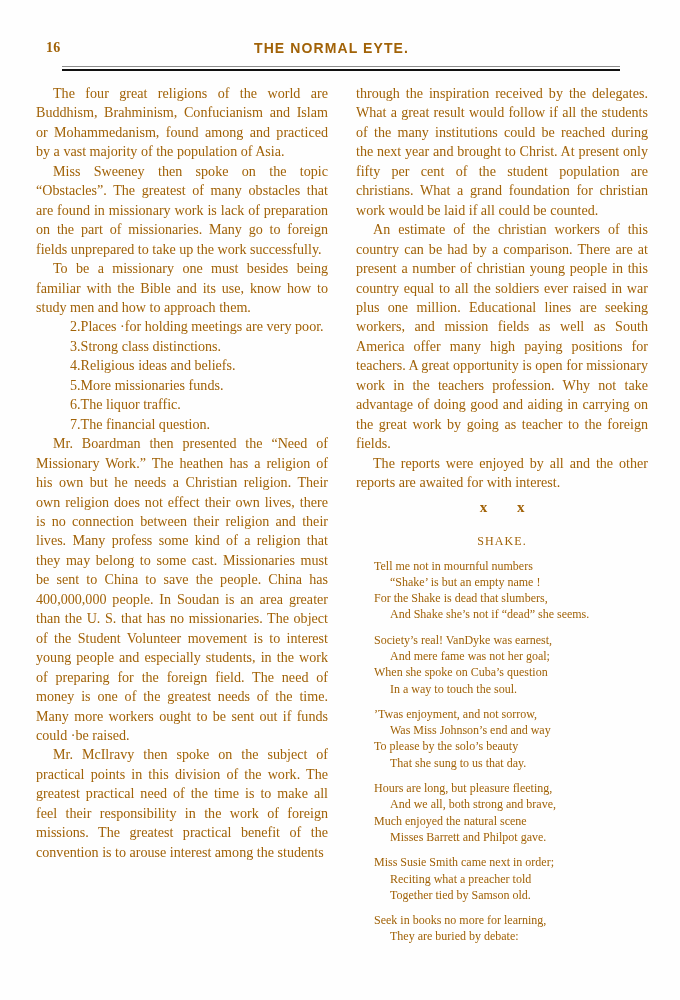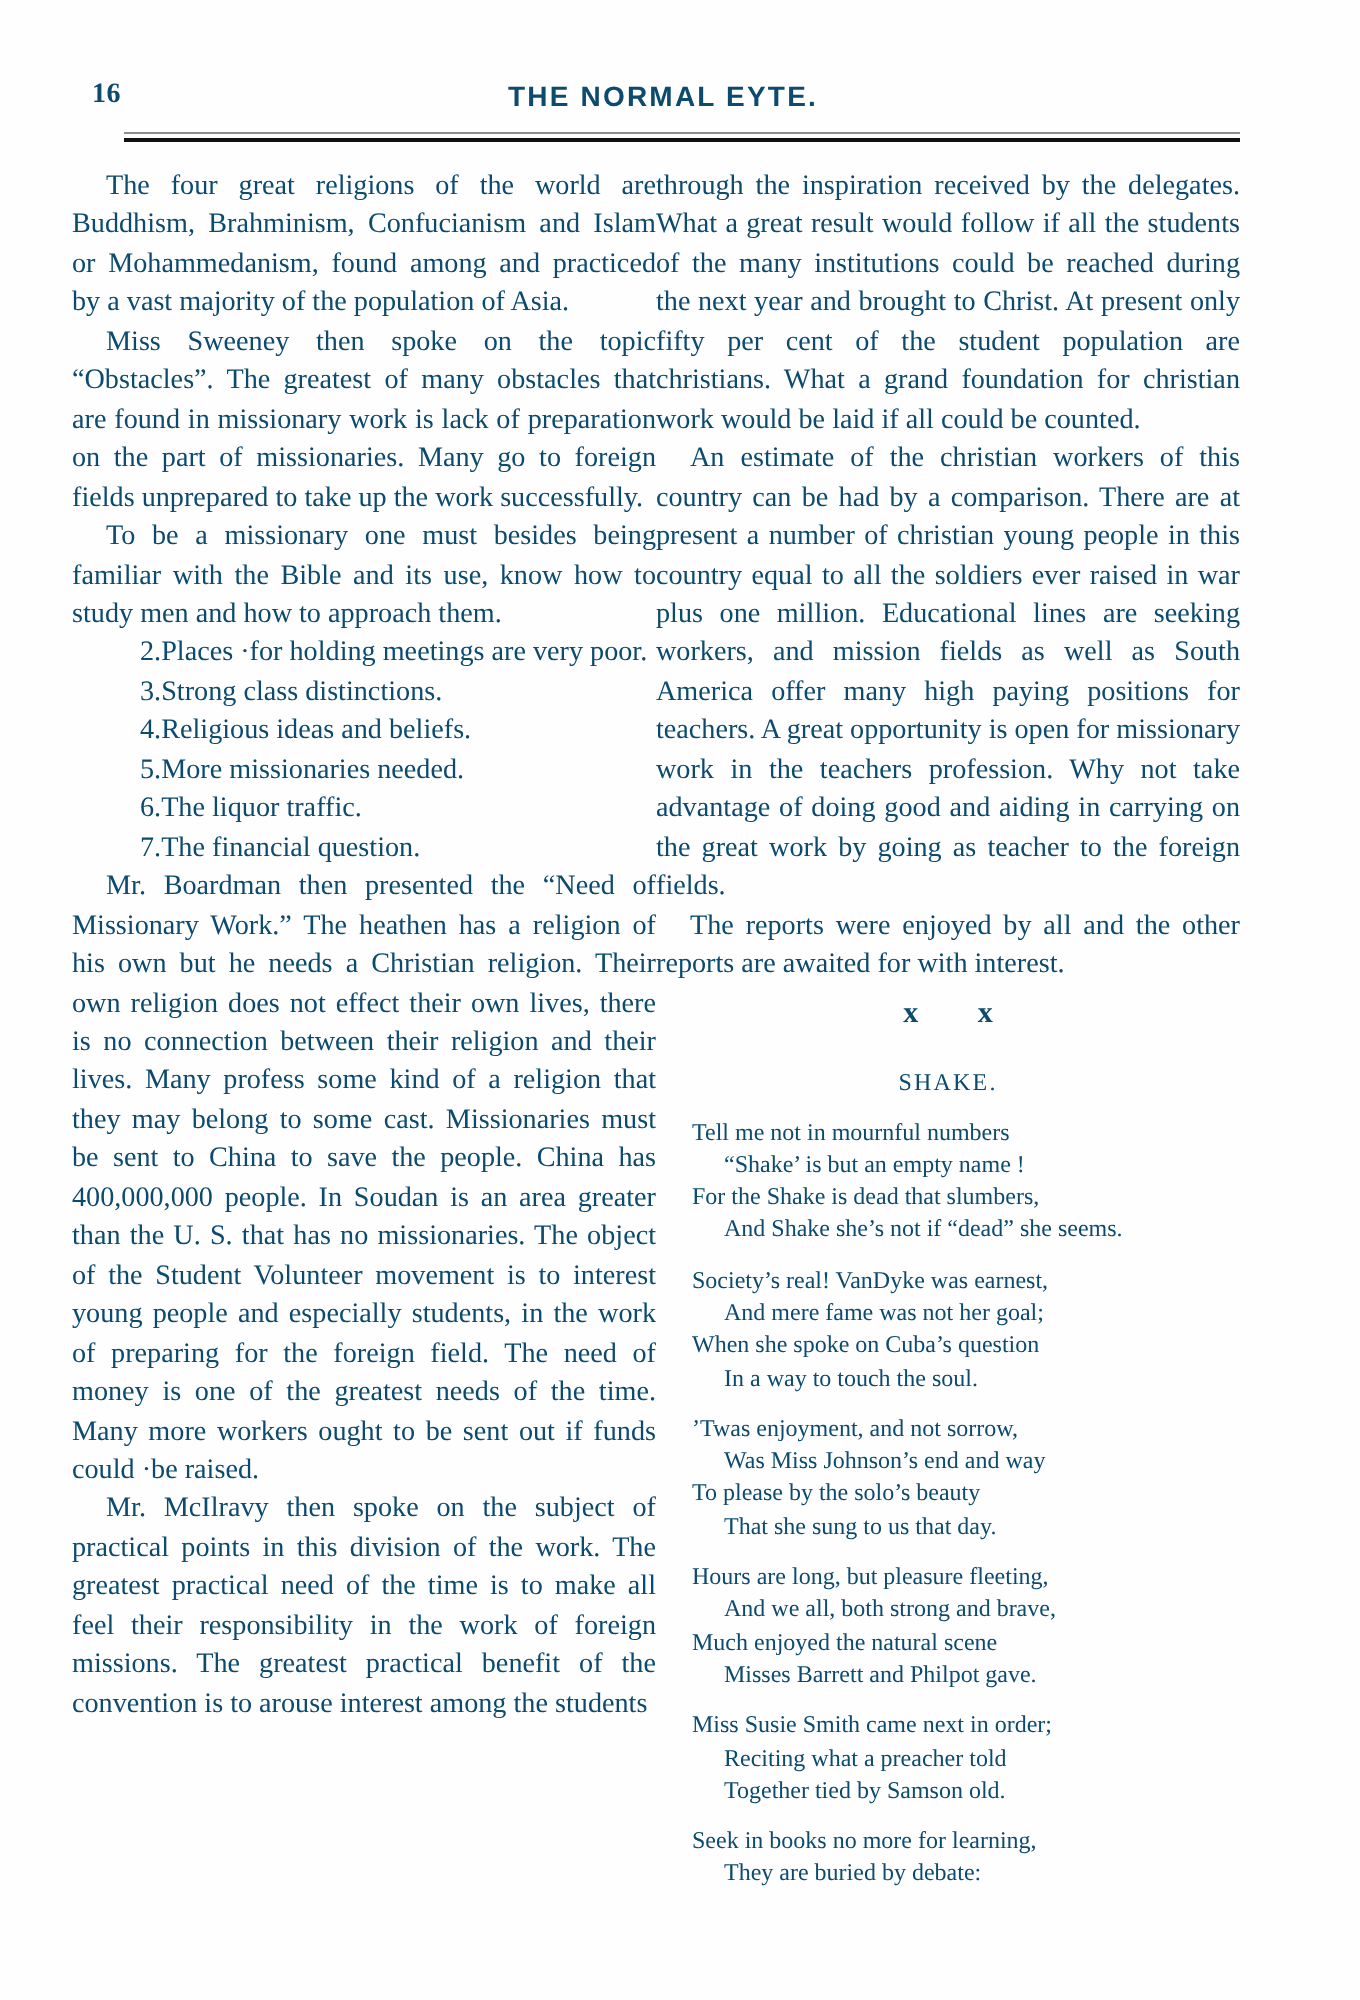--- a/index.html
+++ b/index.html
@@ -7,21 +7,21 @@
     padding: 0;
     background: #ffffff;
   }
   .page {
     position: relative;
     width: 680px;
     height: 1000px;
     background: #fefefe;
     overflow: hidden;
     font-family: "Liberation Serif", "DejaVu Serif", serif;
-    color: #0c4a6e;
+    color: #a16207;
   }
 
   
   .runhead {
     position: absolute;
     left: 46px;
     right: 46px;
     top: 40px;
     height: 22px;
   }
@@ -69,20 +69,21 @@
 
   
   .columns {
     position: absolute;
     left: 36px;
     top: 84px;
     width: 612px;
     height: 900px;
     display: flex;
     flex-direction: row;
+    gap: 28px;
   }
   .col {
     width: 292px;
     position: relative;
   }
 
   p.body {
     margin: 0;
     font-size: 14.1px;
     line-height: 19.45px;
@@ -154,21 +155,21 @@
 
   <div class="columns">
 
     <div class="col" id="left-col">
         <p class="body">The four great religions of the world are Buddhism, Brahminism, Confucianism and Islam or Mohammedanism, found among and practiced by a vast majority of the population of Asia.</p>
         <p class="body">Miss Sweeney then spoke on the topic “Obstacles”.  The greatest of many obstacles that are found in missionary work is lack of preparation on the part of missionaries.  Many go to foreign fields unprepared to take up the work successfully.</p>
         <p class="body">To be a missionary one must besides being familiar with the Bible and its use, know how to study men and how to approach them.</p>
         <p class="numitem"><span class="num">2.</span><span>Places ·for holding meetings are very poor.</span></p>
         <p class="numitem"><span class="num">3.</span><span>Strong class distinctions.</span></p>
         <p class="numitem"><span class="num">4.</span><span>Religious ideas and beliefs.</span></p>
-        <p class="numitem"><span class="num">5.</span><span>More missionaries needed.</span></p>
+        <p class="numitem"><span class="num">5.</span><span>More missionaries funds.</span></p>
         <p class="numitem"><span class="num">6.</span><span>The liquor  traffic.</span></p>
         <p class="numitem"><span class="num">7.</span><span>The financial question.</span></p>
         <p class="body">Mr. Boardman then presented the “Need of Missionary Work.”  The heathen has a religion of his own but he needs a Christian religion.  Their own religion does not effect their own lives, there is no connection between their religion and their lives.  Many profess some kind of a religion that they may belong to some cast.  Missionaries must be sent to China to save the people.  China has 400,000,000 people.  In Soudan is an area greater than the U. S. that has no missionaries.  The object of the Student Volunteer movement is to interest young people and especially students, in the work of preparing for the foreign field.  The need of money is one of the greatest needs of the time.  Many more workers ought to be sent out if funds could ·be raised.</p>
         <p class="body">Mr. McIlravy then spoke on the subject of practical points in this division of the work.  The greatest practical need of the time is to make all feel their responsibility in the work of foreign missions.  The greatest practical benefit of the convention is to arouse interest among the students</p>
       </div>
 
     <div class="col" id="right-col">
         <p class="body cont">through the inspiration received by the delegates.  What a great result would follow if all the students of the many institutions could be reached during the next year and brought to Christ.  At present only fifty per cent of the student population are christians.  What a grand foundation for christian work would be laid if all could be counted.</p>
         <p class="body">An estimate of the christian workers of this country can be had by a comparison.  There are at present a number of christian young people in this country equal to all the soldiers ever raised in war plus one million. Educational lines are seeking workers, and mission fields as well as South America offer many high paying positions for teachers.  A great opportunity is open for missionary work in the teachers profession.  Why not take advantage of doing good and aiding in carrying on the great work by going as teacher to the foreign fields.</p>
         <p class="body">The reports were enjoyed by all and the other reports are awaited for with interest.</p>

